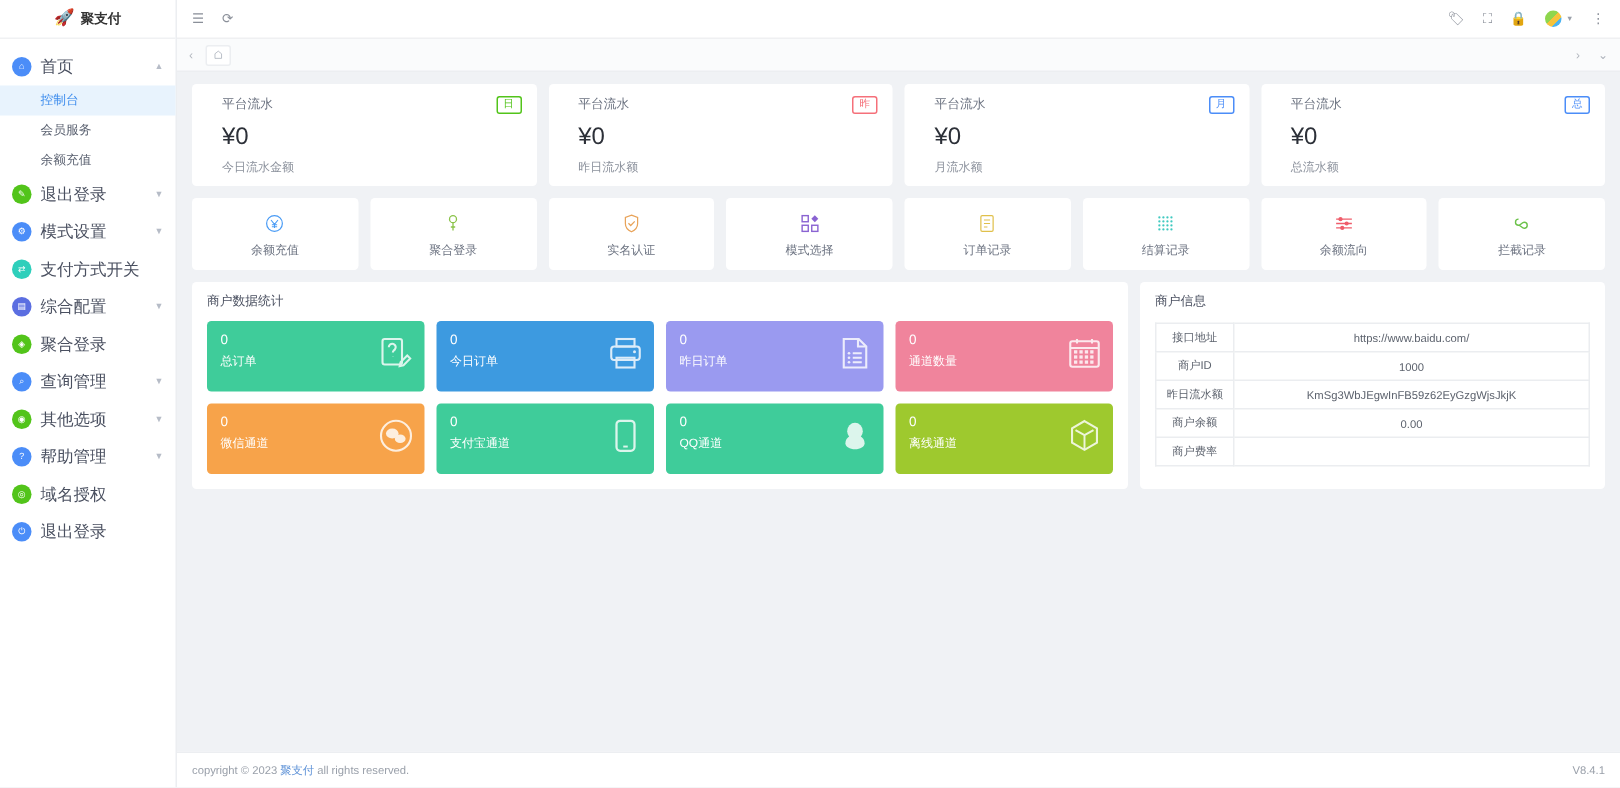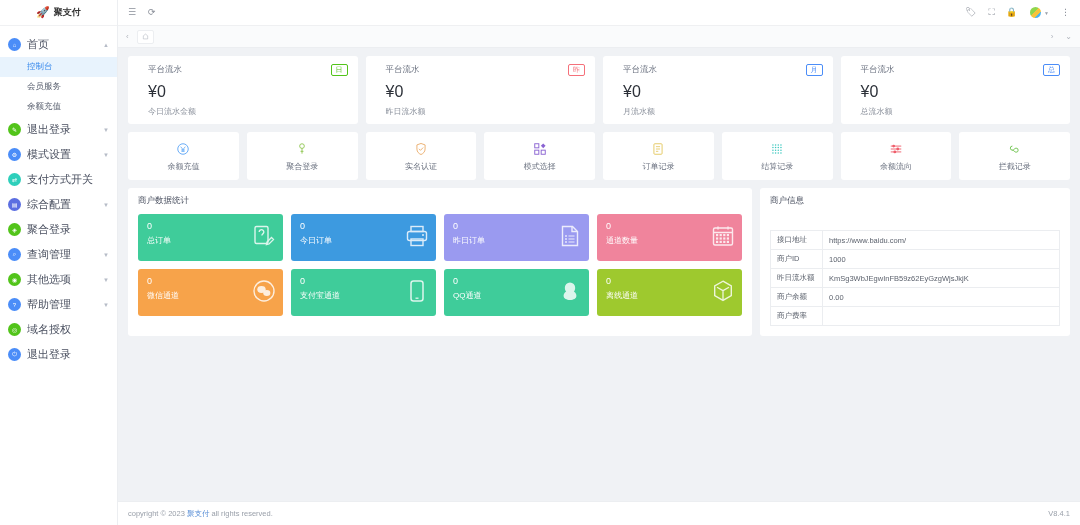--- a/index.html
+++ b/index.html
@@ -115,21 +115,21 @@
     height: 47px; border-radius: 3px; padding: 7px 9px;
     position: relative; overflow: hidden; cursor: pointer;
   }
   .tile-num { font-size: 9px; color: #fff; }
   .tile-label { font-size: 8px; color: #fff; margin-top: 4px; }
   .tile-icon {
     position: absolute; right: 7px; top: 50%; transform: translateY(-50%);
     opacity: .82;
   }
 
-  table.info { width: 100%; border-collapse: collapse; margin: 16px 10px 10px 10px; width: calc(100% - 20px); }
+  table.info { width: 100%; border-collapse: collapse; margin: 1px 10px 10px 10px; width: calc(100% - 20px); text-align: center; }
   table.info td {
     border: 1px solid #ebedf0; font-size: 7.5px; color: #5d636e;
     padding: 4px 6px; height: 17px;
   }
   td.info-key { width: 52px; color: #6b7280; }
 
   .footer {
     height: 24px; display: flex; align-items: center; padding: 0 10px;
     border-top: 1px solid #eceef1; background: #fff; flex-shrink: 0;
     margin-top: auto;

